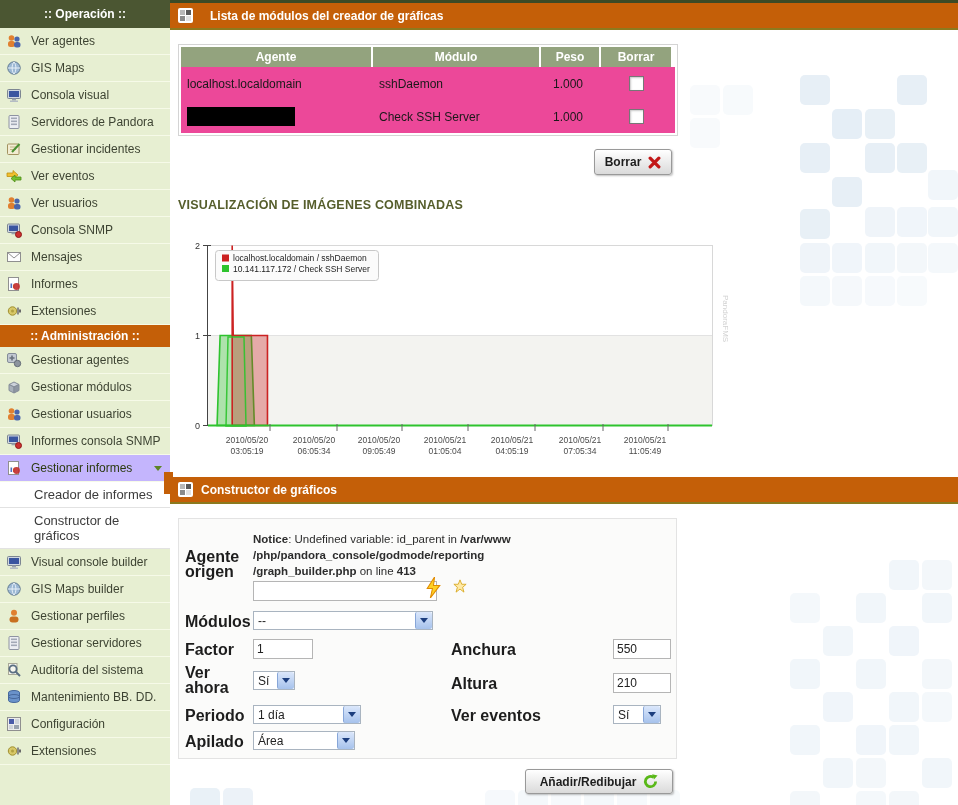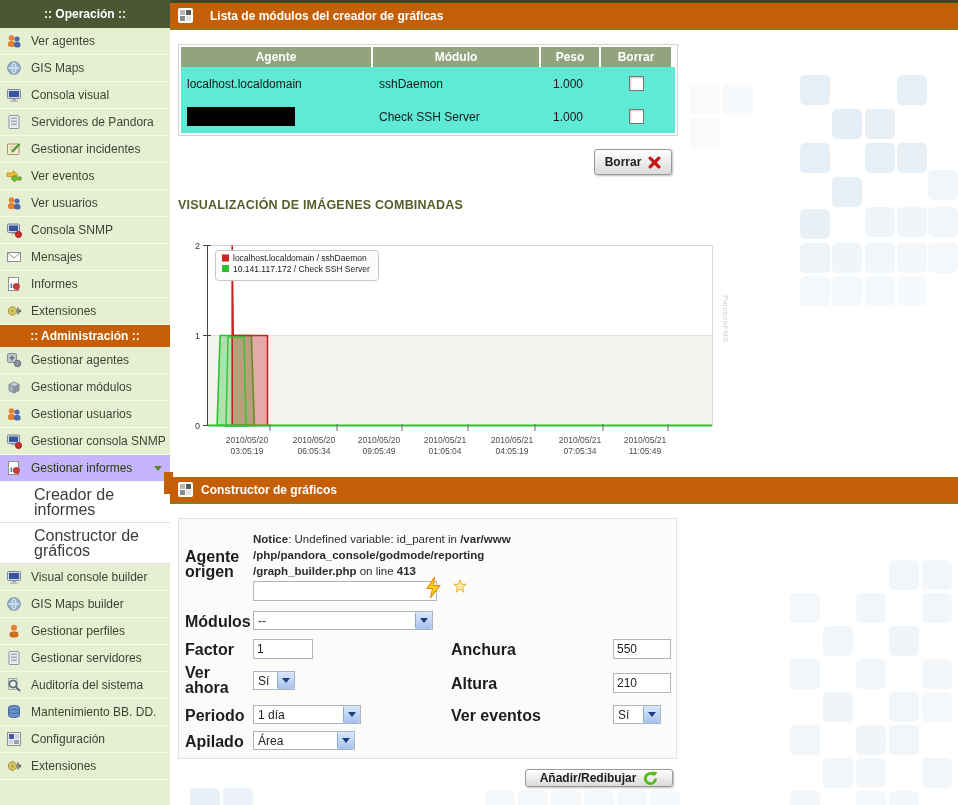--- a/index.html
+++ b/index.html
@@ -13,21 +13,21 @@
   .sidebar{position:absolute;left:0;top:0;width:170px;height:805px;background:#e7efd2;z-index:2;}
   .side-header{font-weight:bold;color:#fff;text-align:center;font-size:12px;}
   .side-header.op{background:#4b5632;padding:7px 0;}
   .side-header.admin{background:#c45f08;padding:4px 0;}
   .side-item{display:flex;align-items:center;gap:9px;padding:5px 2px 5px 6px;border-bottom:1px solid #f6fae8;
              font-size:12px;color:#3d4332;cursor:pointer;line-height:15px;}
   .side-item .lbl{flex:1;}
   .side-item.active{background:#c4b5fd;color:#2c3a10;}
   .chev{width:0;height:0;border:4px solid transparent;border-top:5px solid #5d8426;margin-right:6px;margin-top:4px;}
   .side-subitem{background:#fff;padding:5px 2px 5px 34px;border-bottom:1px solid #e2e2e2;
-                font-size:16px;color:#3c3c3c;cursor:pointer;line-height:15px;}
+                font-size:13px;color:#3c3c3c;cursor:pointer;line-height:15px;}
   .sicon{width:16px;height:16px;flex:0 0 16px;}
 
   
   .side-marker{position:absolute;left:164px;top:472px;width:9px;height:22px;background:#c45f08;z-index:3;}
 
   
   .main{position:absolute;left:170px;top:0;width:788px;height:805px;z-index:1;}
   .topstrip{position:absolute;left:0;top:0;right:0;height:3px;background:#3c4a26;}
   .obar{position:absolute;left:0;right:0;height:25px;background:#c45f08;border-bottom:2px solid #8c7a1e;
         display:flex;align-items:center;gap:8px;padding-left:8px;color:#fff;font-weight:bold;font-size:12px;}
@@ -38,33 +38,33 @@
   .hicon i{display:block;}
   .hicon i:nth-child(1){background:#b8b8b8;}
   .hicon i:nth-child(2){background:#5a5a5a;}
   .hicon i:nth-child(3){background:#8a8a8a;}
   .hicon i:nth-child(4){background:#e2e2e2;}
 
   
   .mtable{position:absolute;left:8px;top:44px;width:494px;border:1px solid #d4d4d4;background:#fff;padding:2px;}
   .mt-head,.mt-row{display:grid;grid-template-columns:190px 166px 58px 70px;gap:2px;}
   .mt-cell-h{background:#93a37e;color:#fff;font-weight:bold;text-align:center;font-size:12px;padding:3px 0;}
-  .mt-row{background:#5eead4;}
+  .mt-row{background:#ec4899;}
   .mt-cell{padding:9px 6px 7px 6px;font-size:12px;color:#191919;display:flex;align-items:center;}
   .mt-cell.center{justify-content:center;}
   .redact{width:108px;height:19px;background:#000;}
   .cbx{width:13px;height:13px;border:1px solid #777;background:#fff;box-shadow:inset 1px 1px 2px #c8c8c8;cursor:pointer;}
 
   
   .gbtn{position:absolute;display:flex;align-items:center;justify-content:center;gap:7px;
         border:1px solid #999;border-radius:3px;background:linear-gradient(#ffffff,#dadada);
         font-family:"Liberation Sans",sans-serif;font-weight:bold;font-size:12px;color:#1d1d1d;
         box-shadow:1px 1px 2px rgba(0,0,0,.25);cursor:pointer;}
   .btn-borrar{left:424px;top:149px;width:78px;height:26px;}
-  .btn-add{left:355px;top:769px;width:148px;height:18px;}
+  .btn-add{left:355px;top:769px;width:148px;height:25px;}
 
   .visheading{position:absolute;left:8px;top:198px;font-size:12.5px;font-weight:bold;color:#565e2c;letter-spacing:.2px;}
 
   
   .chartbox{position:absolute;left:8px;top:238px;width:556px;height:222px;background:#fff;}
 
   
   .panel{position:absolute;left:8px;top:518px;width:497px;height:239px;background:#fbfbfa;border:1px solid #e3e3e3;}
   .flabel{position:absolute;font-size:16px;font-weight:bold;color:#1d1d1d;line-height:15px;}
   .notice{position:absolute;left:74px;top:12px;width:350px;font-size:11.5px;color:#2d2d2d;line-height:16px;}
@@ -323,21 +323,21 @@
         <div class="side-item">
           <svg class="sicon">
             <use href="#i-users"></use>
           </svg>
           <span class="lbl">Gestionar usuarios</span>
         </div>
         <div class="side-item">
           <svg class="sicon">
             <use href="#i-snmp"></use>
           </svg>
-          <span class="lbl">Gestionar consola SNMP</span>
+          <span class="lbl">Informes consola SNMP</span>
         </div>
         <div class="side-item active">
           <svg class="sicon">
             <use href="#i-report"></use>
           </svg>
           <span class="lbl">Gestionar informes</span>
           <span class="chev"></span>
         </div>
         <div class="side-subitem">Creador de informes</div>
         <div class="side-subitem">Constructor de gráficos</div>

